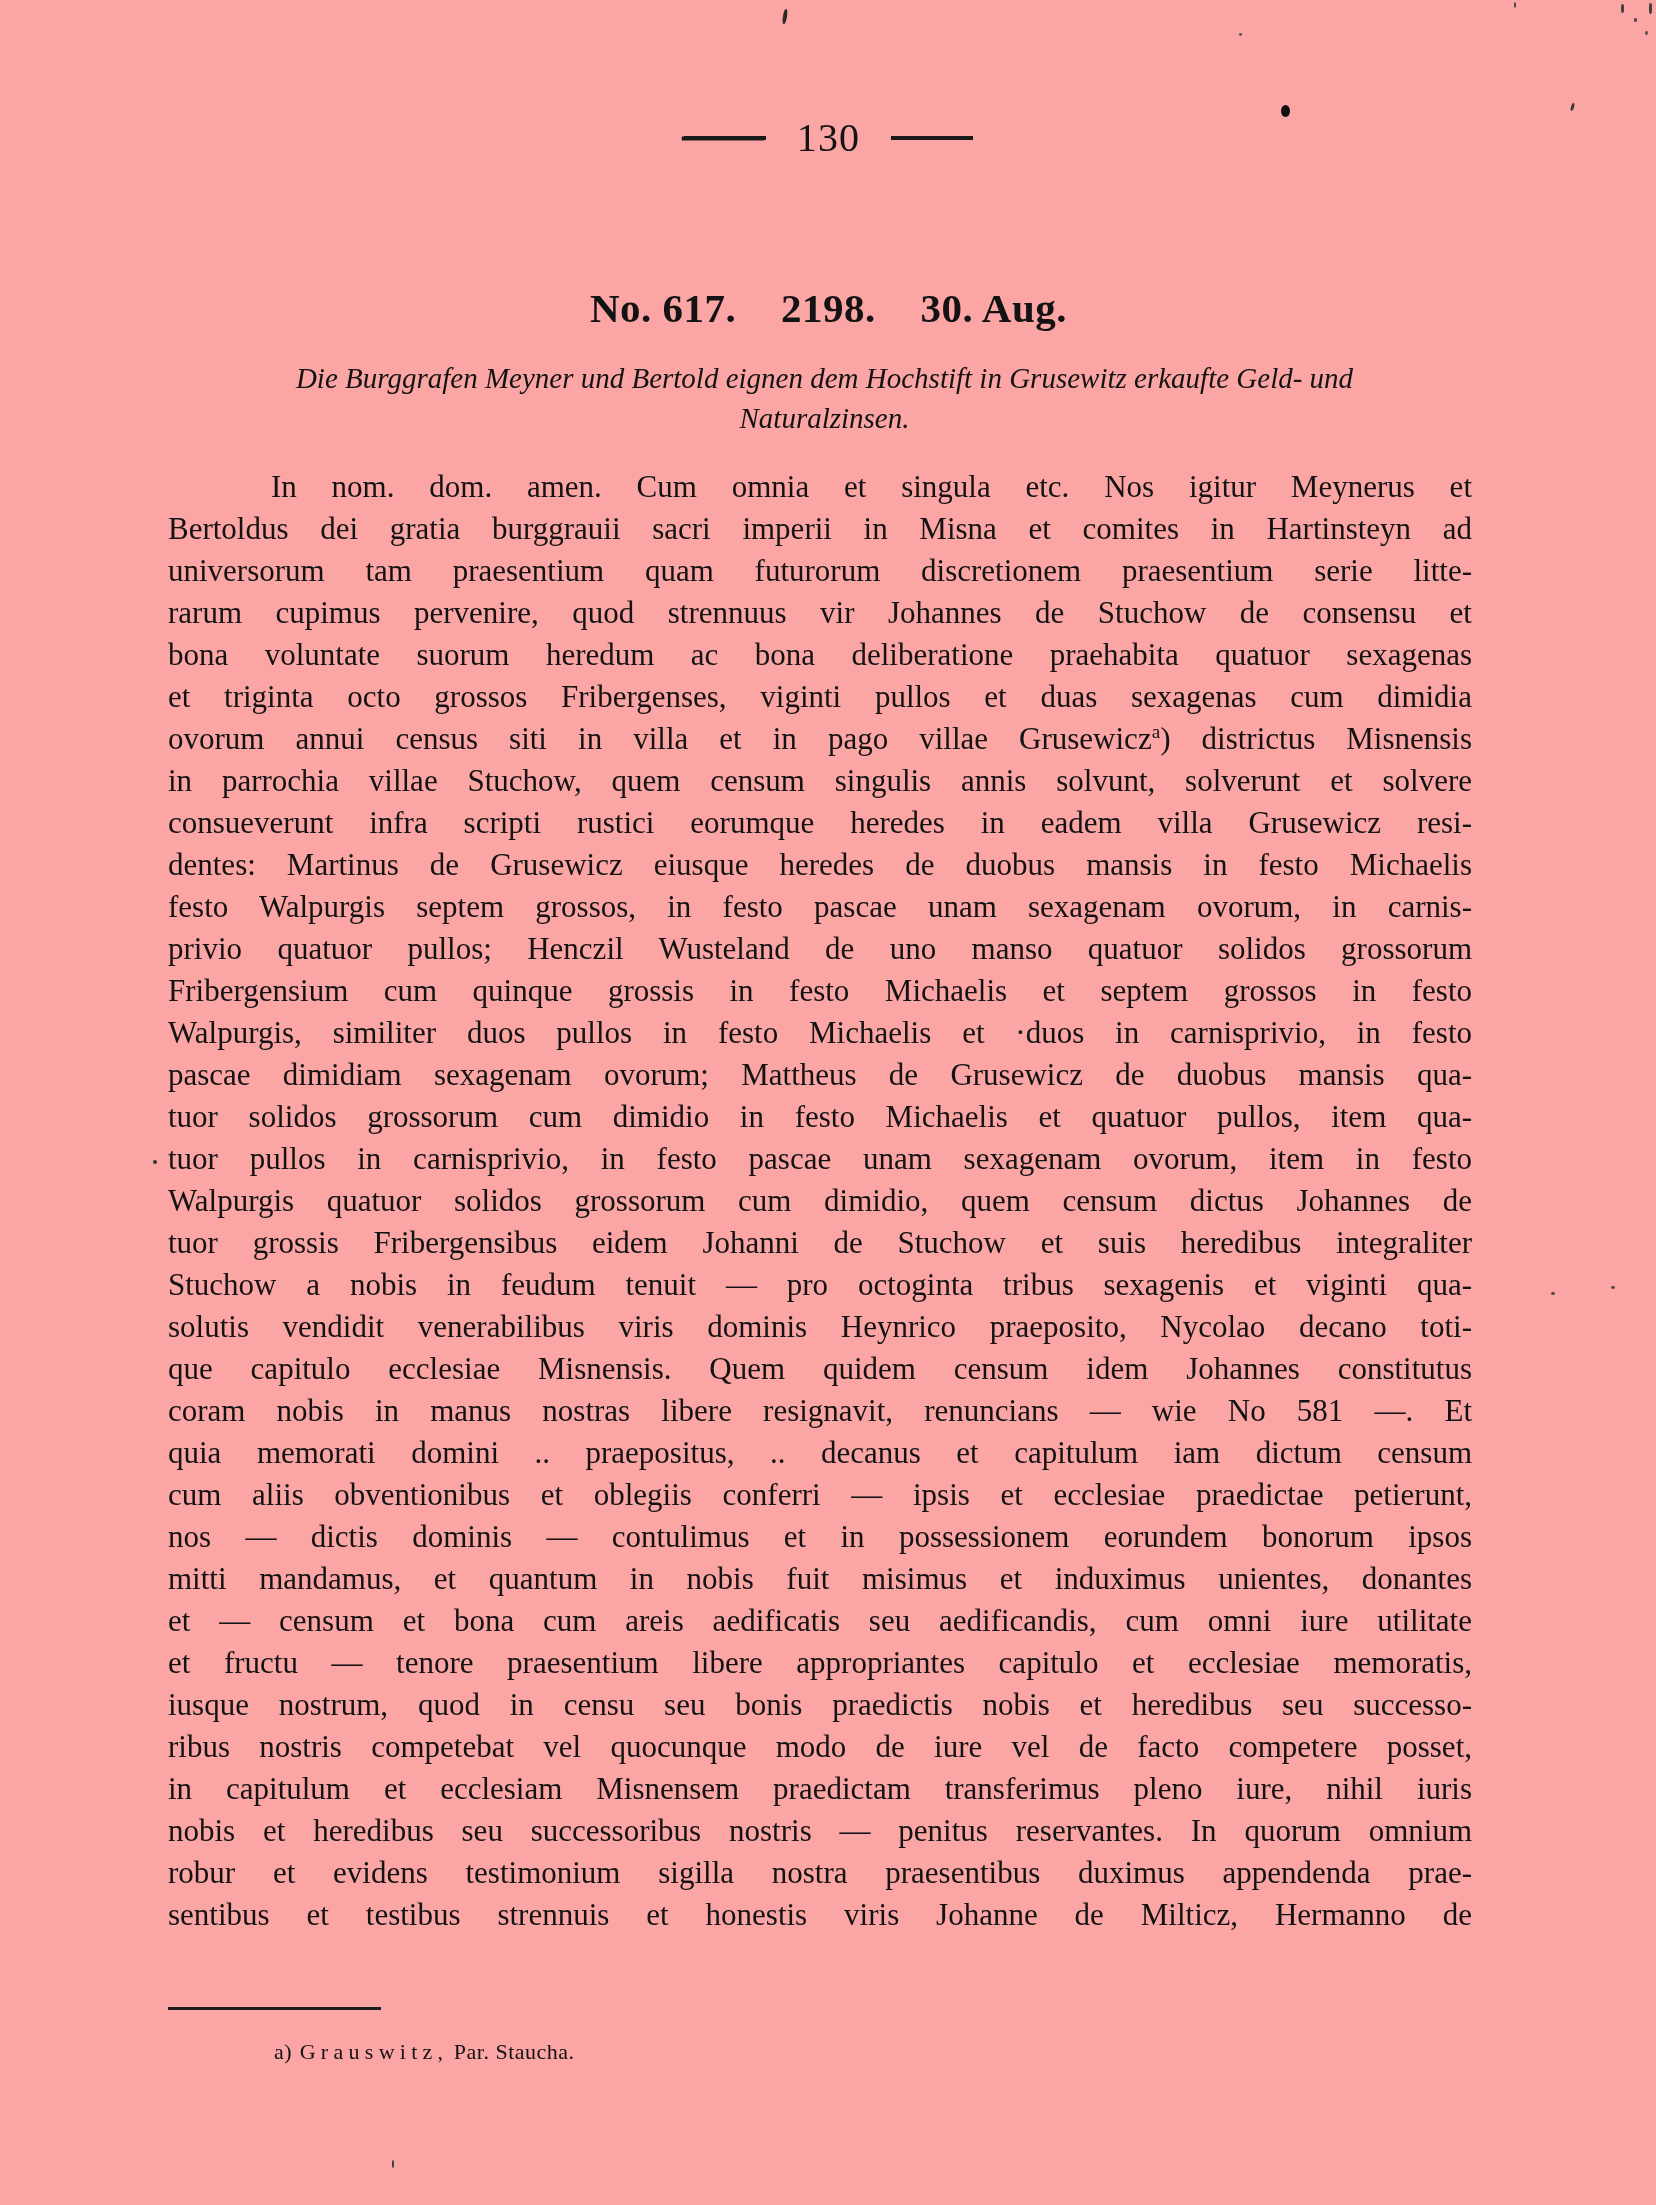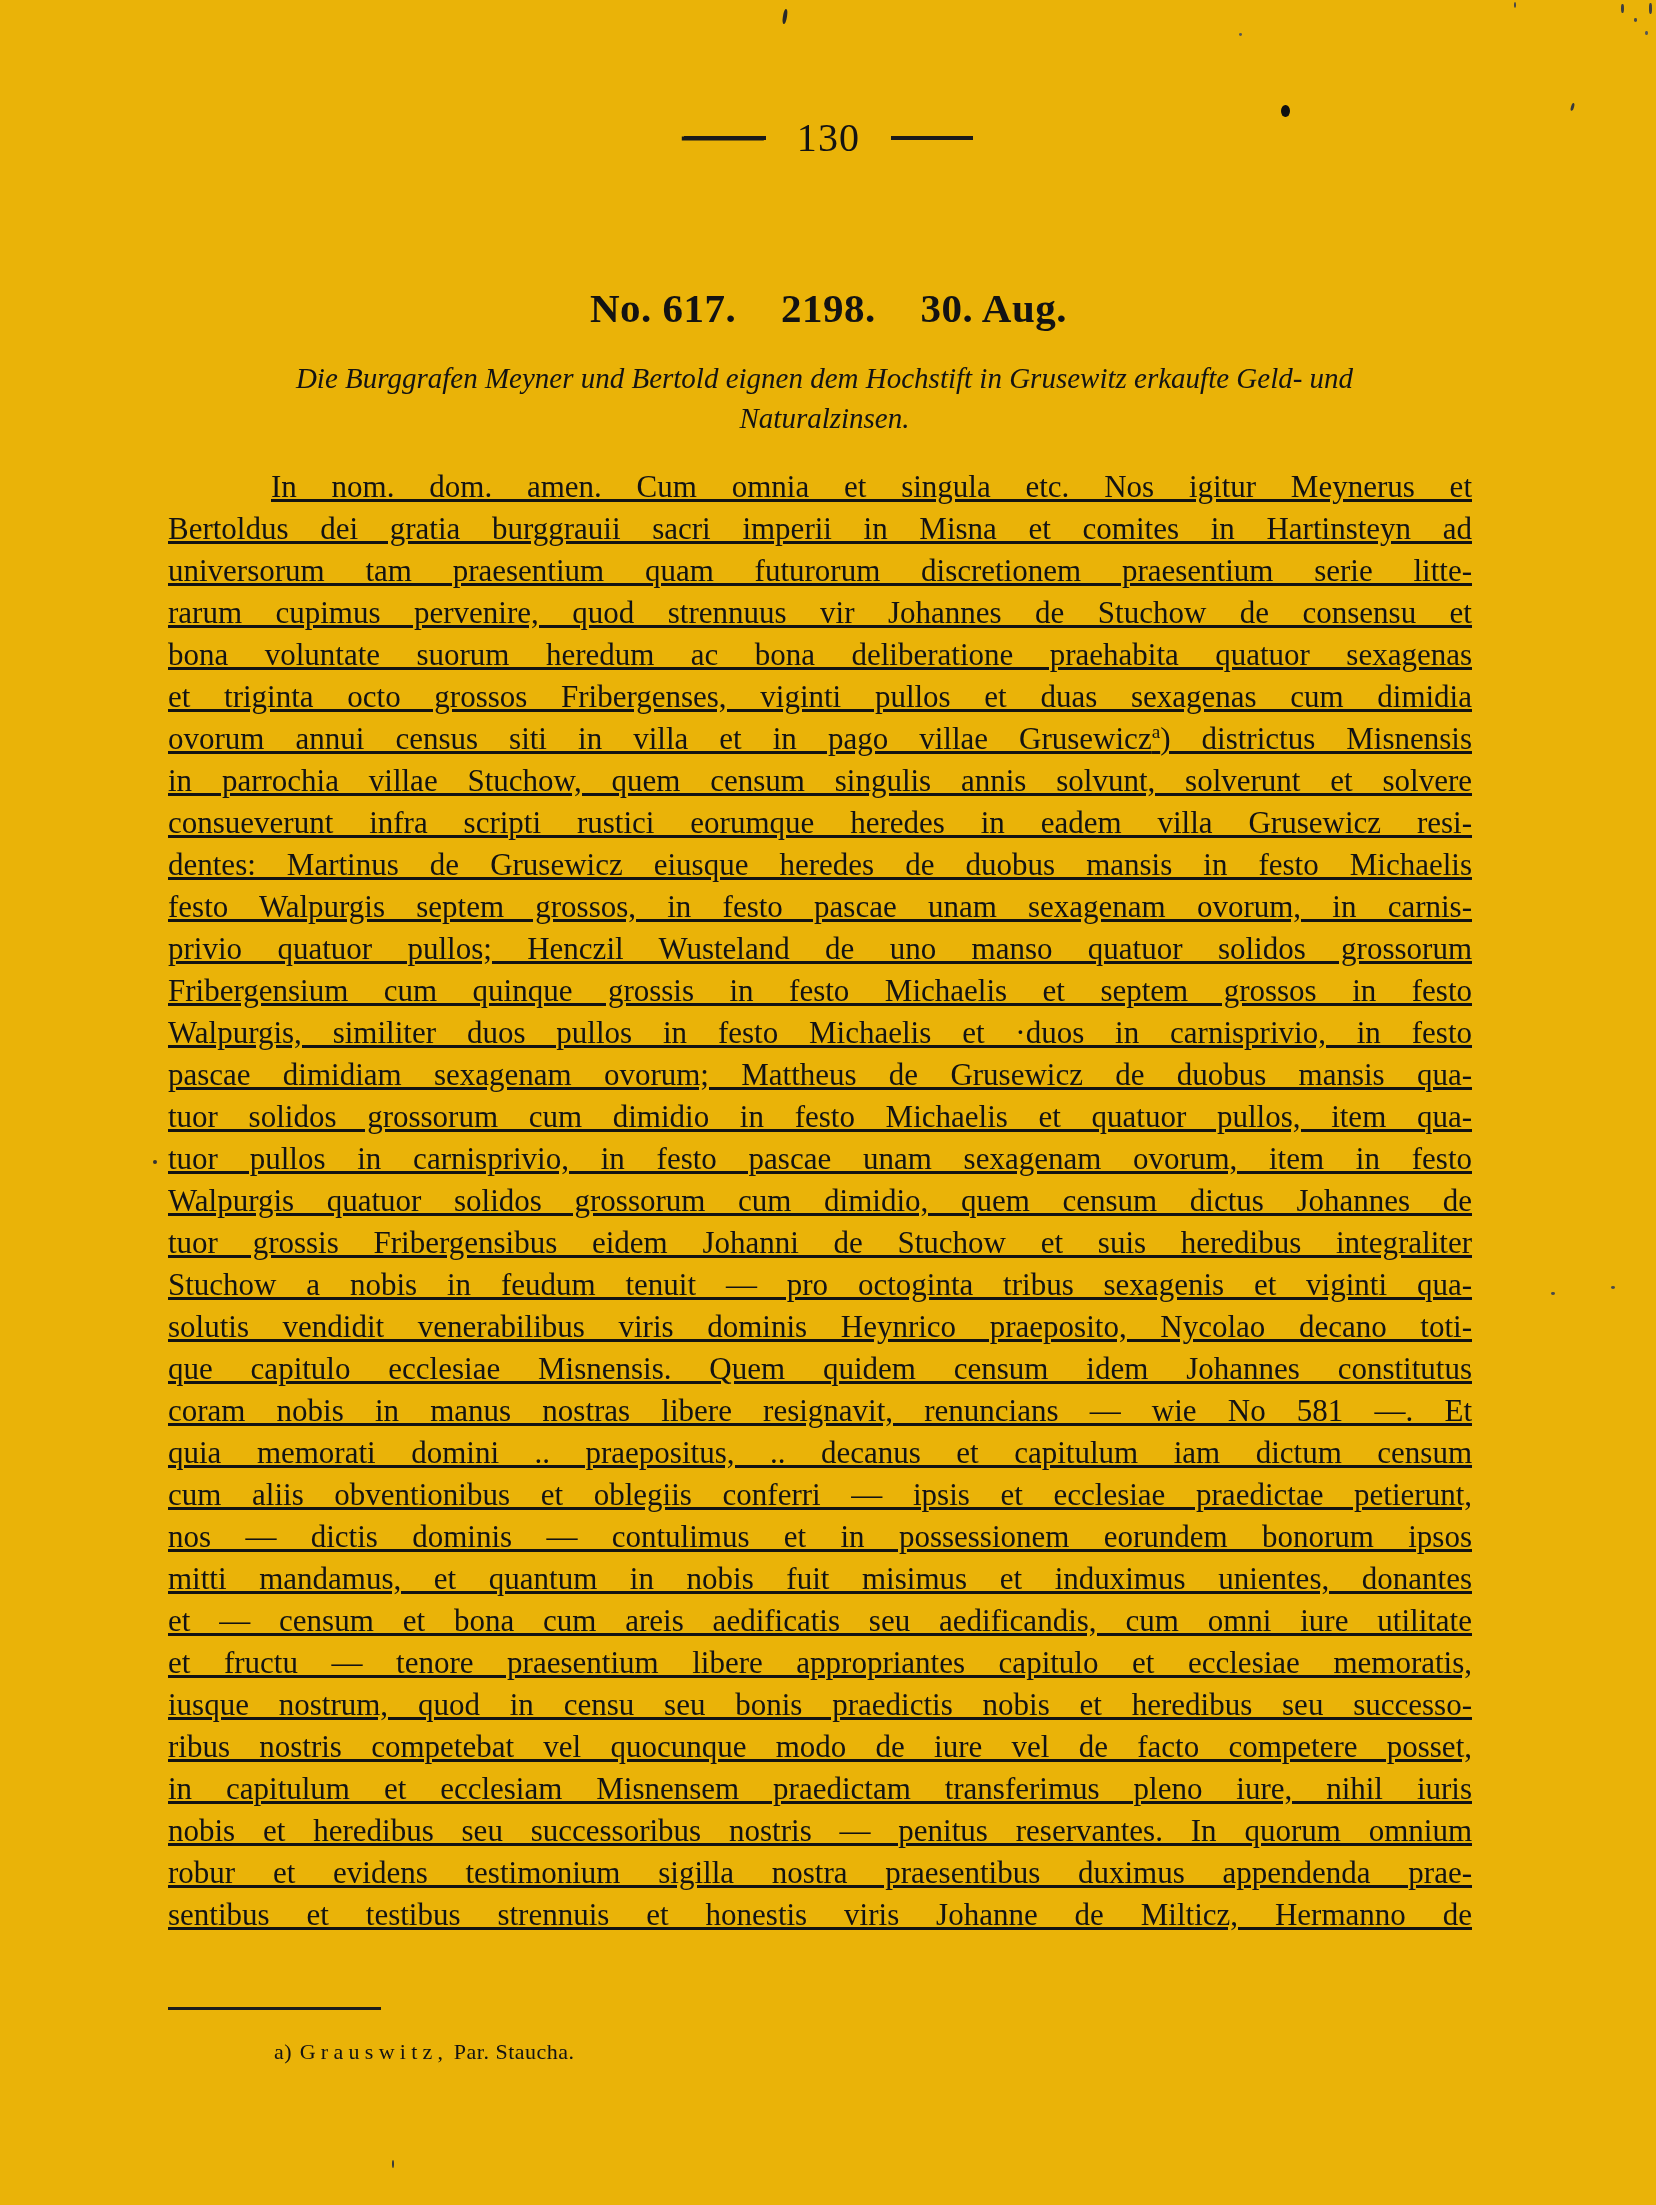--- a/index.html
+++ b/index.html
@@ -1,19 +1,19 @@
 <!DOCTYPE html>
 <html style="font-size:8.7px"><head>
 <meta charset="utf-8">
 <style>
   html,body{margin:0;padding:0;background:#e8e8e8;}
   .page{
     position:relative;
     width:1657px;height:2205px;
-    background:#eab308;
+    background:#fca5a5;
     color:#131313;
     font-family:"Liberation Serif","DejaVu Serif",serif;
     overflow:hidden;
   }
   
   .running-head{
     position:absolute;top:118px;left:0;right:0;
     display:flex;justify-content:center;align-items:center;gap:31px;
   }
   .head-rule{width:82px;height:3.3px;background:#1a1a1a;}
@@ -26,21 +26,21 @@
     letter-spacing:0.5px;
   }
   .heading-part{margin:18px 17px;}
   
   .regest{
     position:absolute;top:358px;left:176px;right:184px;
     font-style:italic;font-size:29px;line-height:40px;text-align:center;
   }
   
   .body-block{
-    position:absolute;top:466px;left:168px;width:1304px;text-decoration:underline;
+    position:absolute;top:466px;left:168px;width:1304px;
   }
   .body-line{
     font-size:31px;line-height:42px;height:42px;
     text-align:justify;text-align-last:justify;
     white-space:normal;overflow:hidden;
   }
   .body-line.indent{padding-left:103px;}
   .body-line sup{font-size:0.62em;line-height:0;vertical-align:super;}
   
   .footnote-rule{

